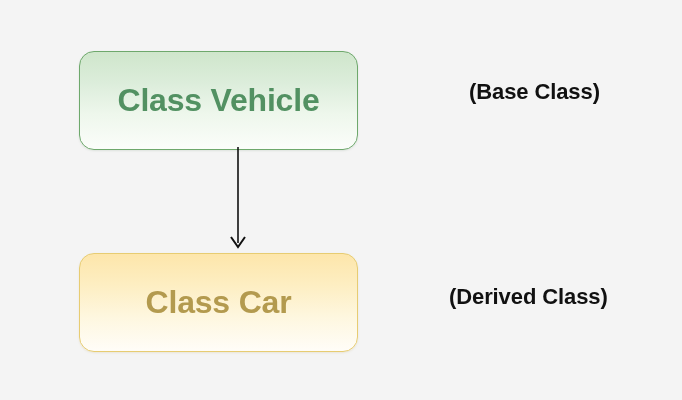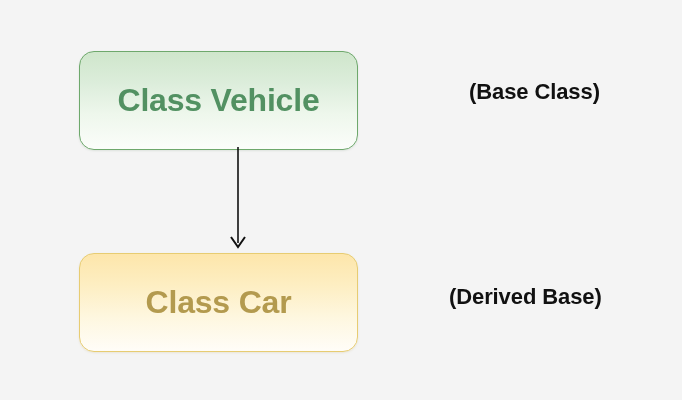--- a/index.html
+++ b/index.html
@@ -86,15 +86,15 @@
     <line x1="32" y1="2" x2="32" y2="98" stroke="#111111" stroke-width="1.6"></line>
     <path d="M 25 92 L 32 102 L 39 92" fill="none" stroke="#111111" stroke-width="2" stroke-linecap="butt" stroke-linejoin="miter"></path>
   </svg>
 
   <div class="class-box derived-box">
     <span class="box-label">Class Car</span>
   </div>
 
   <div class="side-note note-base">(Base Class)</div>
 
-  <div class="side-note note-derived">(Derived Base)</div>
+  <div class="side-note note-derived">(Derived Class)</div>
 
 </div>
 
 </body></html>

